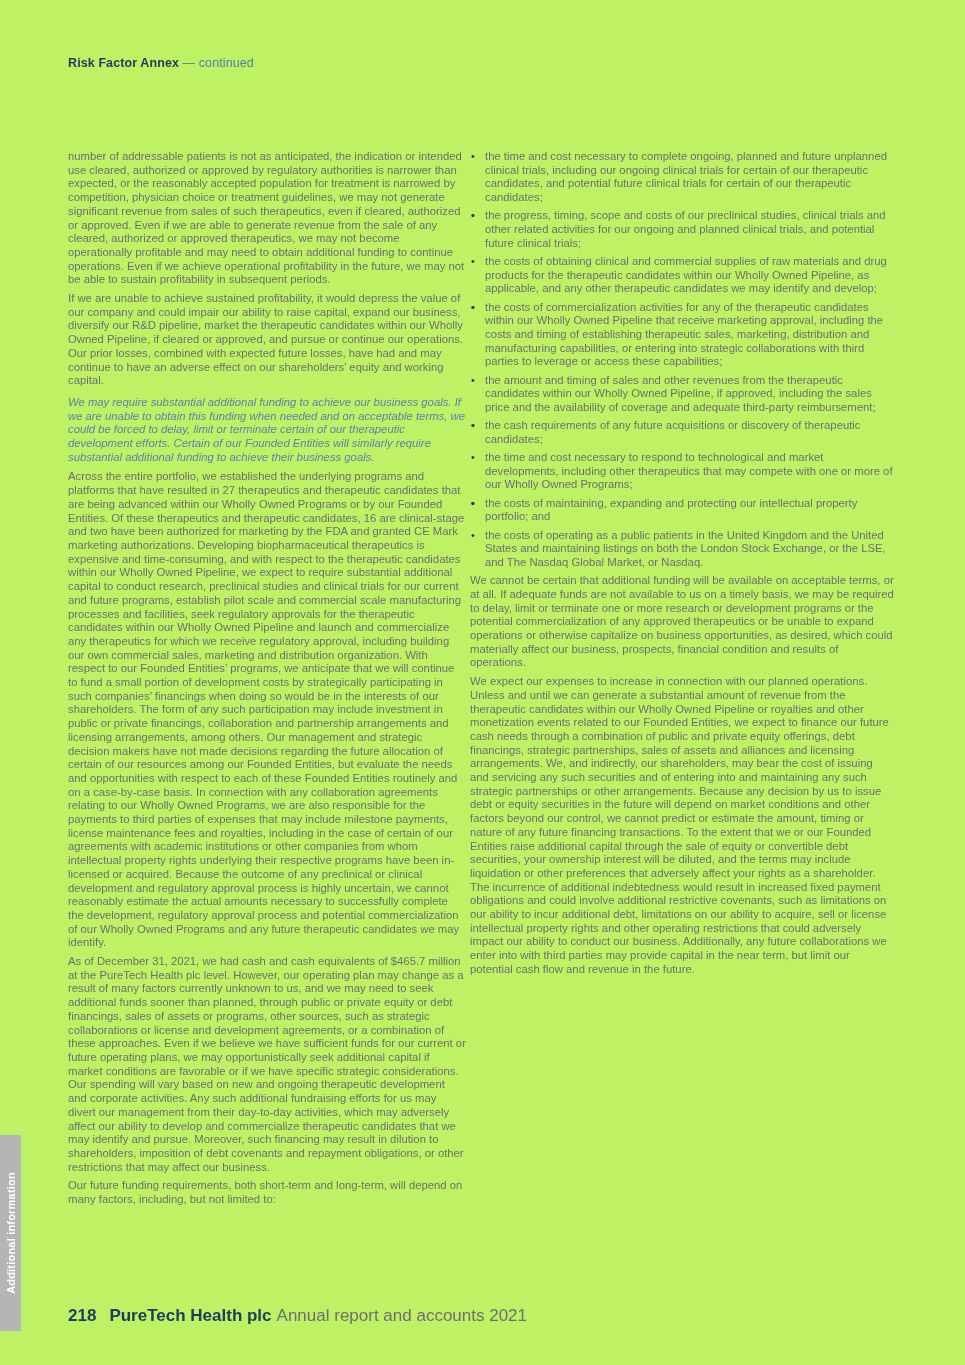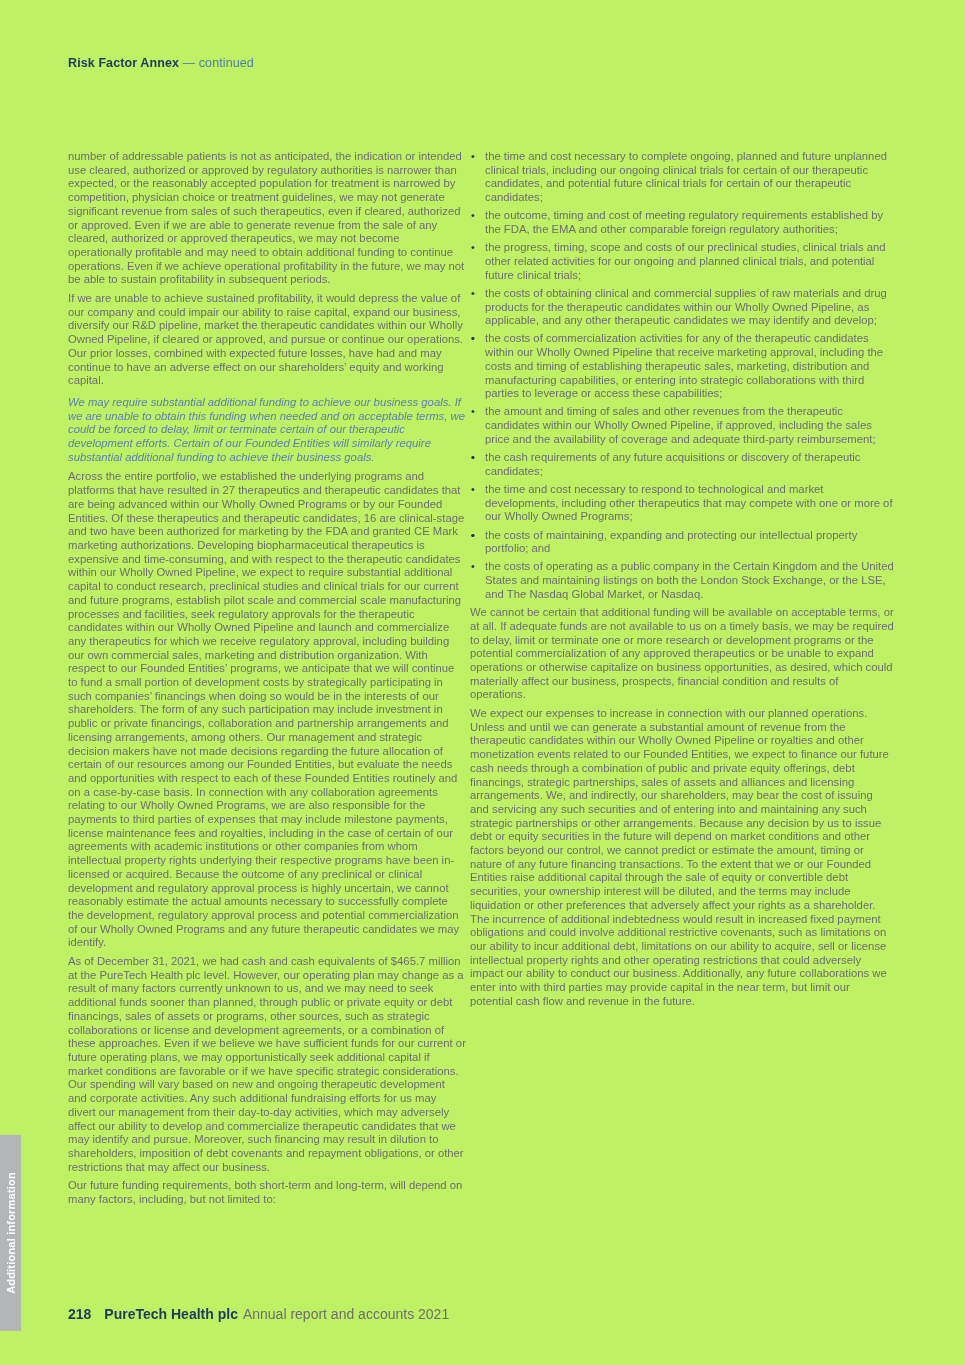--- a/index.html
+++ b/index.html
@@ -22,21 +22,21 @@
   .heading-italic{
     font-style:italic;color:#5b80b2;margin:8px 0 6px 0;
   }
 
   ul.bullets{list-style:none;margin:0 0 4px 0;padding:0;}
   ul.bullets li{position:relative;padding-left:15px;margin:0 0 4.5px 0;}
   ul.bullets li .marker{
     position:absolute;left:1px;top:0;color:#1f3a5f;font-size:11px;
   }
 
-  .footer{position:absolute;left:68px;top:1306px;font-size:14px;color:#6d6e71;}
+  .footer{position:absolute;left:68px;top:1306px;font-size:17px;color:#6d6e71;}
   .footer .pagenum{font-weight:bold;color:#1f3a5f;margin-right:13px;}
   .footer .company{font-weight:bold;color:#1f3a5f;margin-right:5px;}
 
   .side-tab{
     position:absolute;left:0;top:1135px;width:21px;height:196px;background:#b3b5b7;
   }
   .side-tab .label{
     position:absolute;left:50%;top:50%;
     transform:translate(-50%,-50%) rotate(-90deg);
     white-space:nowrap;color:#ffffff;font-weight:bold;font-size:11px;letter-spacing:.2px;
@@ -57,33 +57,33 @@
     <p class="para">If we are unable to achieve sustained profitability, it would depress the value of our company and could impair our ability to raise capital, expand our business, diversify our R&amp;D pipeline, market the therapeutic candidates within our Wholly Owned Pipeline, if cleared or approved, and pursue or continue our operations. Our prior losses, combined with expected future losses, have had and may continue to have an adverse effect on our shareholders’ equity and working capital.</p>
     <p class="para heading-italic">We may require substantial additional funding to achieve our business goals. If we are unable to obtain this funding when needed and on acceptable terms, we could be forced to delay, limit or terminate certain of our therapeutic development efforts. Certain of our Founded Entities will similarly require substantial additional funding to achieve their business goals.</p>
     <p class="para">Across the entire portfolio, we established the underlying programs and platforms that have resulted in 27 therapeutics and therapeutic candidates that are being advanced within our Wholly Owned Programs or by our Founded Entities. Of these therapeutics and therapeutic candidates, 16 are clinical-stage and two have been authorized for marketing by the FDA and granted CE Mark marketing authorizations. Developing biopharmaceutical therapeutics is expensive and time-consuming, and with respect to the therapeutic candidates within our Wholly Owned Pipeline, we expect to require substantial additional capital to conduct research, preclinical studies and clinical trials for our current and future programs, establish pilot scale and commercial scale manufacturing processes and facilities, seek regulatory approvals for the therapeutic candidates within our Wholly Owned Pipeline and launch and commercialize any therapeutics for which we receive regulatory approval, including building our own commercial sales, marketing and distribution organization. With respect to our Founded Entities’ programs, we anticipate that we will continue to fund a small portion of development costs by strategically participating in such companies’ financings when doing so would be in the interests of our shareholders. The form of any such participation may include investment in public or private financings, collaboration and partnership arrangements and licensing arrangements, among others. Our management and strategic decision makers have not made decisions regarding the future allocation of certain of our resources among our Founded Entities, but evaluate the needs and opportunities with respect to each of these Founded Entities routinely and on a case-by-case basis. In connection with any collaboration agreements relating to our Wholly Owned Programs, we are also responsible for the payments to third parties of expenses that may include milestone payments, license maintenance fees and royalties, including in the case of certain of our agreements with academic institutions or other companies from whom intellectual property rights underlying their respective programs have been in-licensed or acquired. Because the outcome of any preclinical or clinical development and regulatory approval process is highly uncertain, we cannot reasonably estimate the actual amounts necessary to successfully complete the development, regulatory approval process and potential commercialization of our Wholly Owned Programs and any future therapeutic candidates we may identify.</p>
     <p class="para">As of December 31, 2021, we had cash and cash equivalents of $465.7 million at the PureTech Health plc level. However, our operating plan may change as a result of many factors currently unknown to us, and we may need to seek additional funds sooner than planned, through public or private equity or debt financings, sales of assets or programs, other sources, such as strategic collaborations or license and development agreements, or a combination of these approaches. Even if we believe we have sufficient funds for our current or future operating plans, we may opportunistically seek additional capital if market conditions are favorable or if we have specific strategic considerations. Our spending will vary based on new and ongoing therapeutic development and corporate activities. Any such additional fundraising efforts for us may divert our management from their day-to-day activities, which may adversely affect our ability to develop and commercialize therapeutic candidates that we may identify and pursue. Moreover, such financing may result in dilution to shareholders, imposition of debt covenants and repayment obligations, or other restrictions that may affect our business.</p>
     <p class="para">Our future funding requirements, both short-term and long-term, will depend on many factors, including, but not limited to:</p>
   </div>
 
   <div class="col col-right">
     <ul class="bullets">
       <li><span class="marker">•</span><span>the time and cost necessary to complete ongoing, planned and future unplanned clinical trials, including our ongoing clinical trials for certain of our therapeutic candidates, and potential future clinical trials for certain of our therapeutic candidates;</span></li>
-      <li><span class="marker">•</span><span>the outcome, timing and cost of meeting regulatory requirements established by the FDA, the EMA and other comparable foreign regulatory authorities;</span></li>
+      <li><span class="marker">•</span></li>
       <li><span class="marker">•</span><span>the progress, timing, scope and costs of our preclinical studies, clinical trials and other related activities for our ongoing and planned clinical trials, and potential future clinical trials;</span></li>
       <li><span class="marker">•</span><span>the costs of obtaining clinical and commercial supplies of raw materials and drug products for the therapeutic candidates within our Wholly Owned Pipeline, as applicable, and any other therapeutic candidates we may identify and develop;</span></li>
       <li><span class="marker">•</span></li>
       <li><span class="marker">•</span><span>the costs of commercialization activities for any of the therapeutic candidates within our Wholly Owned Pipeline that receive marketing approval, including the costs and timing of establishing therapeutic sales, marketing, distribution and manufacturing capabilities, or entering into strategic collaborations with third parties to leverage or access these capabilities;</span></li>
       <li><span class="marker">•</span><span>the amount and timing of sales and other revenues from the therapeutic candidates within our Wholly Owned Pipeline, if approved, including the sales price and the availability of coverage and adequate third-party reimbursement;</span></li>
       <li><span class="marker">•</span></li>
       <li><span class="marker">•</span><span>the cash requirements of any future acquisitions or discovery of therapeutic candidates;</span></li>
       <li><span class="marker">•</span><span>the time and cost necessary to respond to technological and market developments, including other therapeutics that may compete with one or more of our Wholly Owned Programs;</span></li>
       <li><span class="marker">•</span></li>
       <li><span class="marker">•</span></li>
       <li><span class="marker">•</span><span>the costs of maintaining, expanding and protecting our intellectual property portfolio; and</span></li>
-      <li><span class="marker">•</span><span>the costs of operating as a public company in the Certain Kingdom and the United States and maintaining listings on both the London Stock Exchange, or the LSE, and The Nasdaq Global Market, or Nasdaq.</span></li>
+      <li><span class="marker">•</span><span>the costs of operating as a public patients in the United Kingdom and the United States and maintaining listings on both the London Stock Exchange, or the LSE, and The Nasdaq Global Market, or Nasdaq.</span></li>
     </ul>
     <p class="para">We cannot be certain that additional funding will be available on acceptable terms, or at all. If adequate funds are not available to us on a timely basis, we may be required to delay, limit or terminate one or more research or development programs or the potential commercialization of any approved therapeutics or be unable to expand operations or otherwise capitalize on business opportunities, as desired, which could materially affect our business, prospects, financial condition and results of operations.</p>
     <p class="para">We expect our expenses to increase in connection with our planned operations. Unless and until we can generate a substantial amount of revenue from the therapeutic candidates within our Wholly Owned Pipeline or royalties and other monetization events related to our Founded Entities, we expect to finance our future cash needs through a combination of public and private equity offerings, debt financings, strategic partnerships, sales of assets and alliances and licensing arrangements. We, and indirectly, our shareholders, may bear the cost of issuing and servicing any such securities and of entering into and maintaining any such strategic partnerships or other arrangements. Because any decision by us to issue debt or equity securities in the future will depend on market conditions and other factors beyond our control, we cannot predict or estimate the amount, timing or nature of any future financing transactions. To the extent that we or our Founded Entities raise additional capital through the sale of equity or convertible debt securities, your ownership interest will be diluted, and the terms may include liquidation or other preferences that adversely affect your rights as a shareholder. The incurrence of additional indebtedness would result in increased fixed payment obligations and could involve additional restrictive covenants, such as limitations on our ability to incur additional debt, limitations on our ability to acquire, sell or license intellectual property rights and other operating restrictions that could adversely impact our ability to conduct our business. Additionally, any future collaborations we enter into with third parties may provide capital in the near term, but limit our potential cash flow and revenue in the future.</p>
   </div>
 
   <div class="side-tab">
     <span class="label">Additional information</span>
   </div>
 
   <div class="footer">

